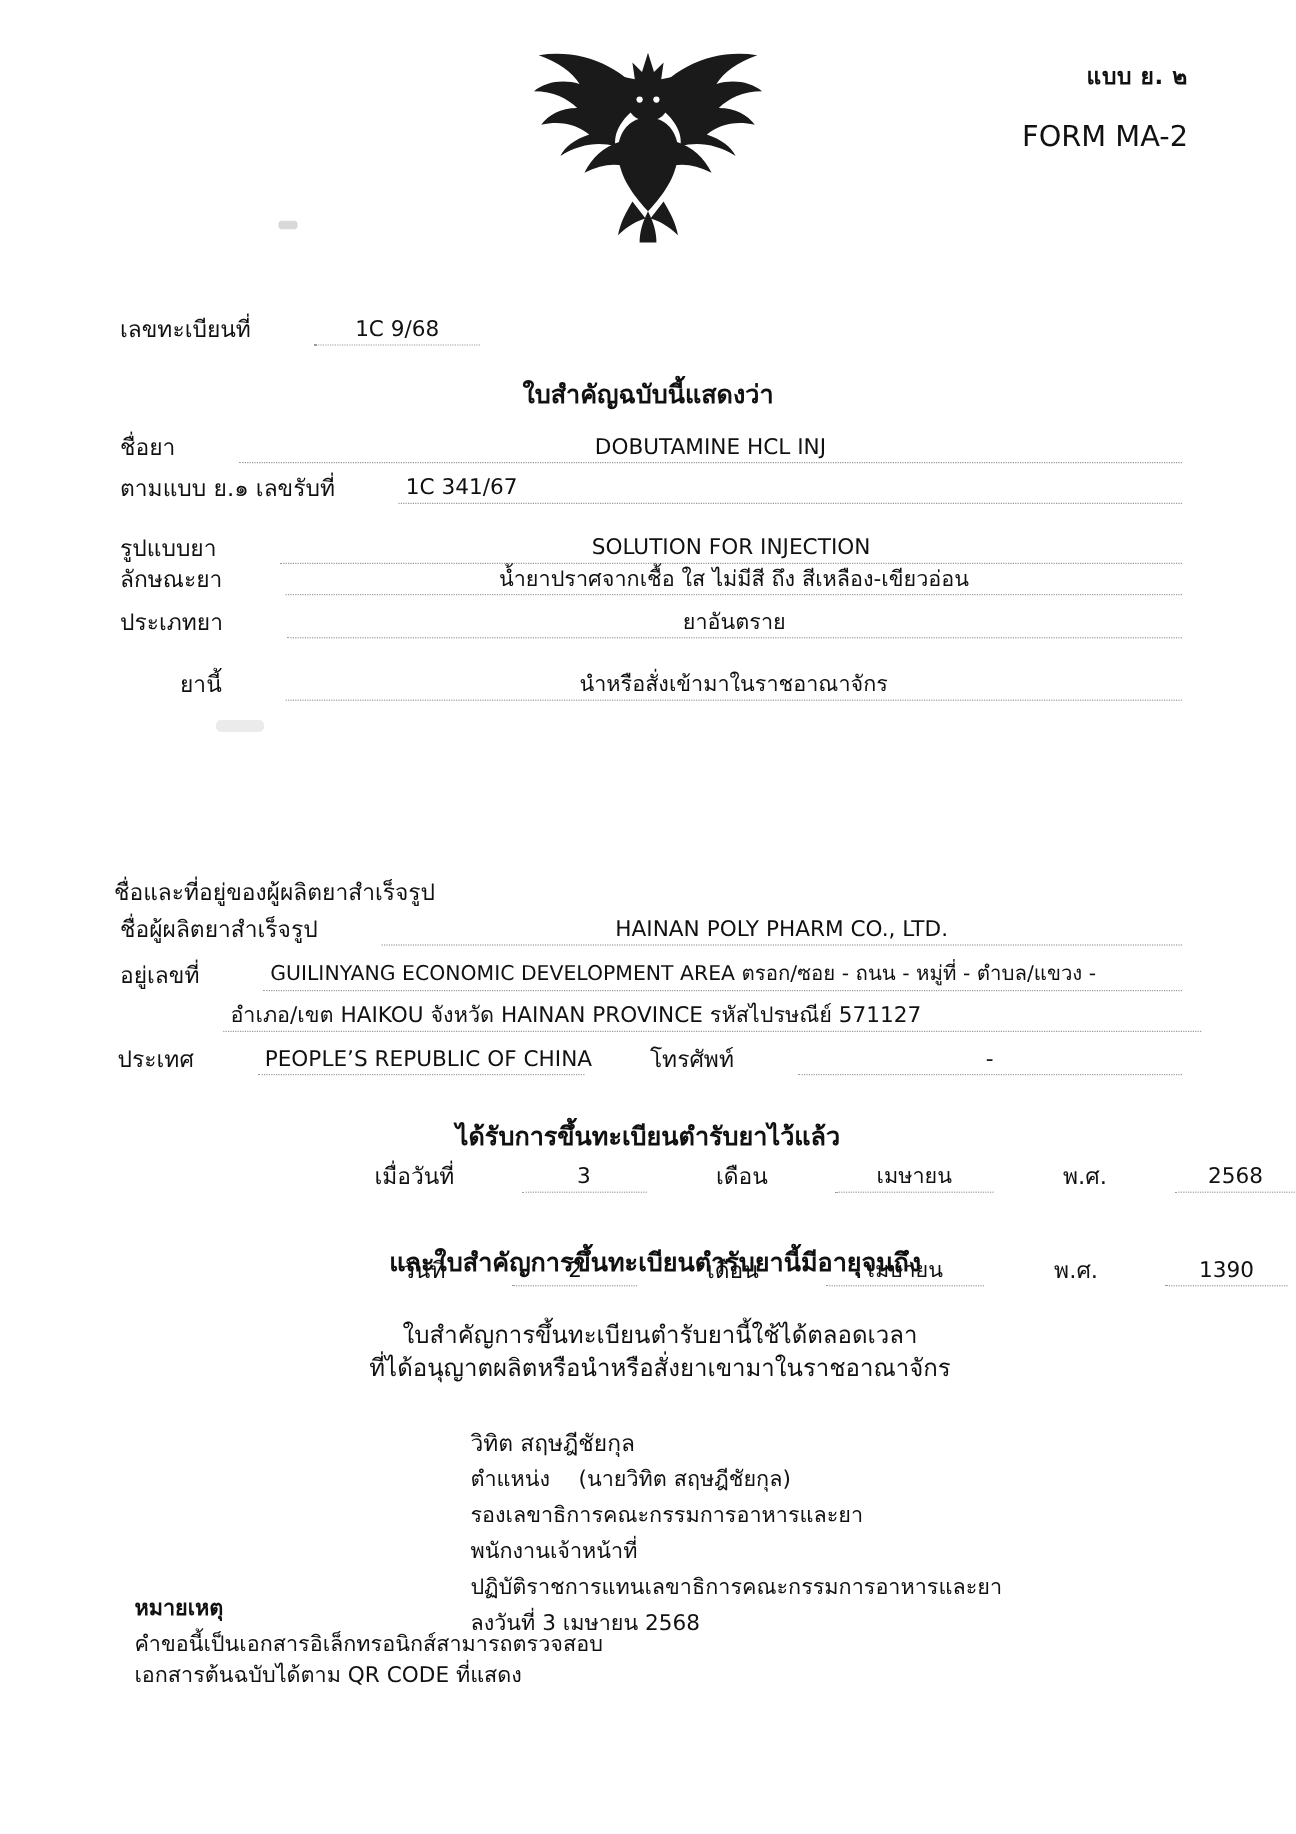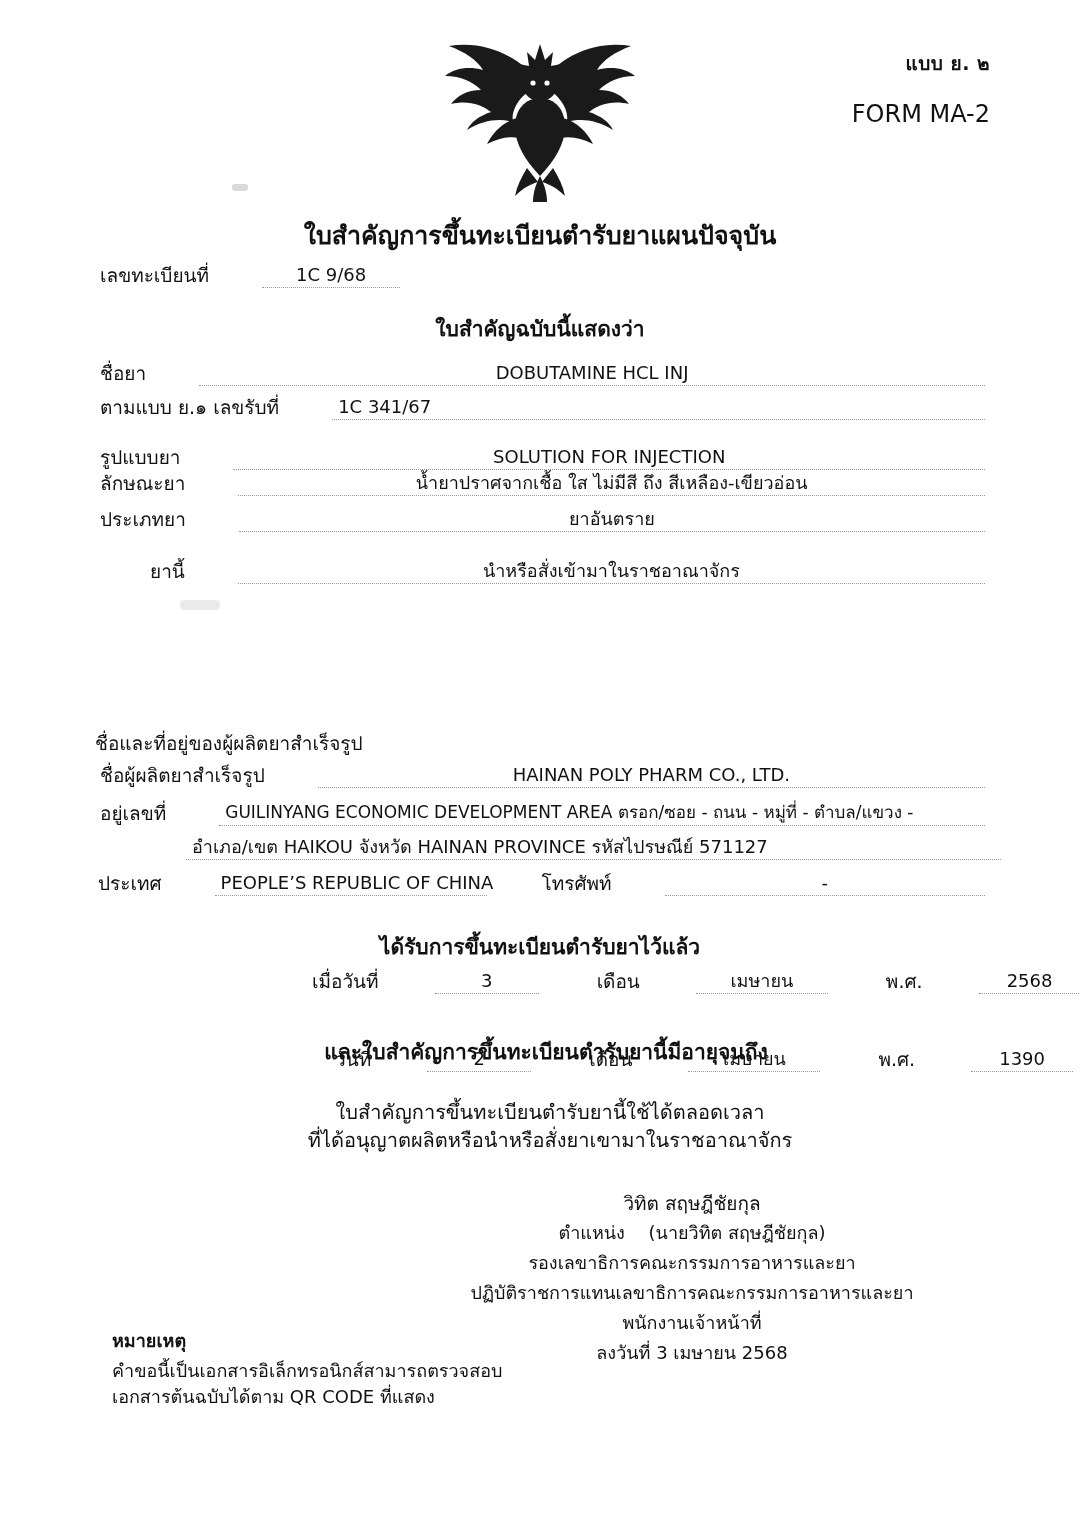--- a/index.html
+++ b/index.html
@@ -144,21 +144,20 @@
     font-size: 20px;
     line-height: 28px;
     padding-left: 20px;
   }
 
   
   #sign-block {
     position: absolute;
     right: 88px;
     top: 1188px;
-    text-align: center;
     width: 600px;
     font-size: 18px;
     line-height: 30px;
   }
   #sign-block .sig-name { font-size: 19px; }
   #sign-block .pos-line { display: block; }
   #sign-block .pos-label { margin-right: 18px; }
 
   
   #remark {
@@ -213,21 +212,20 @@
         <path d="M138 92 C152 96 162 106 168 118 C156 112 146 110 136 112 Z"></path>
 
         <path d="M102 142 C96 152 92 160 90 170 C98 162 106 158 113 156 Z"></path>
         <path d="M128 142 C134 152 138 160 140 170 C132 162 124 158 117 156 Z"></path>
         <path d="M115 150 C110 160 108 168 108 176 L122 176 C122 168 120 160 115 150 Z"></path>
       </g>
     </svg>
   </div>
   <div class="smudge"></div>
 
-  <div class="doc-title">ใบสำคัญการขึ้นทะเบียนตำรับยาแผนปัจจุบัน</div>
 
   <div class="row" id="reg-no-row">
     <span class="lbl">เลขทะเบียนที่</span>
     <span class="dotline">1C 9/68</span>
   </div>
 
   <div class="center-bold" id="sub-title">ใบสำคัญฉบับนี้แสดงว่า</div>
 
   <div class="row" id="drug-name-row">
     <span class="lbl">ชื่อยา</span>
@@ -311,22 +309,22 @@
     <div>ที่ได้อนุญาตผลิตหรือนำหรือสั่งยาเขามาในราชอาณาจักร</div>
   </div>
 
   <div id="sign-block">
     <div class="sig-name">วิทิต สฤษฎีชัยกุล</div>
     <div class="pos-line">
       <span class="pos-label">ตำแหน่ง</span>
       <span>(นายวิทิต สฤษฎีชัยกุล)</span>
     </div>
     <div>รองเลขาธิการคณะกรรมการอาหารและยา</div>
+    <div>พนักงานเจ้าหน้าที่</div>
     <div>ปฏิบัติราชการแทนเลขาธิการคณะกรรมการอาหารและยา</div>
-    <div>พนักงานเจ้าหน้าที่</div>
     <div>ลงวันที่  3 เมษายน 2568</div>
   </div>
 
   <div id="remark">
     <span class="remark-title">หมายเหตุ</span>
     <div>คำขอนี้เป็นเอกสารอิเล็กทรอนิกส์สามารถตรวจสอบ</div>
     <div>เอกสารต้นฉบับได้ตาม QR CODE ที่แสดง</div>
   </div>
 
 </div>

